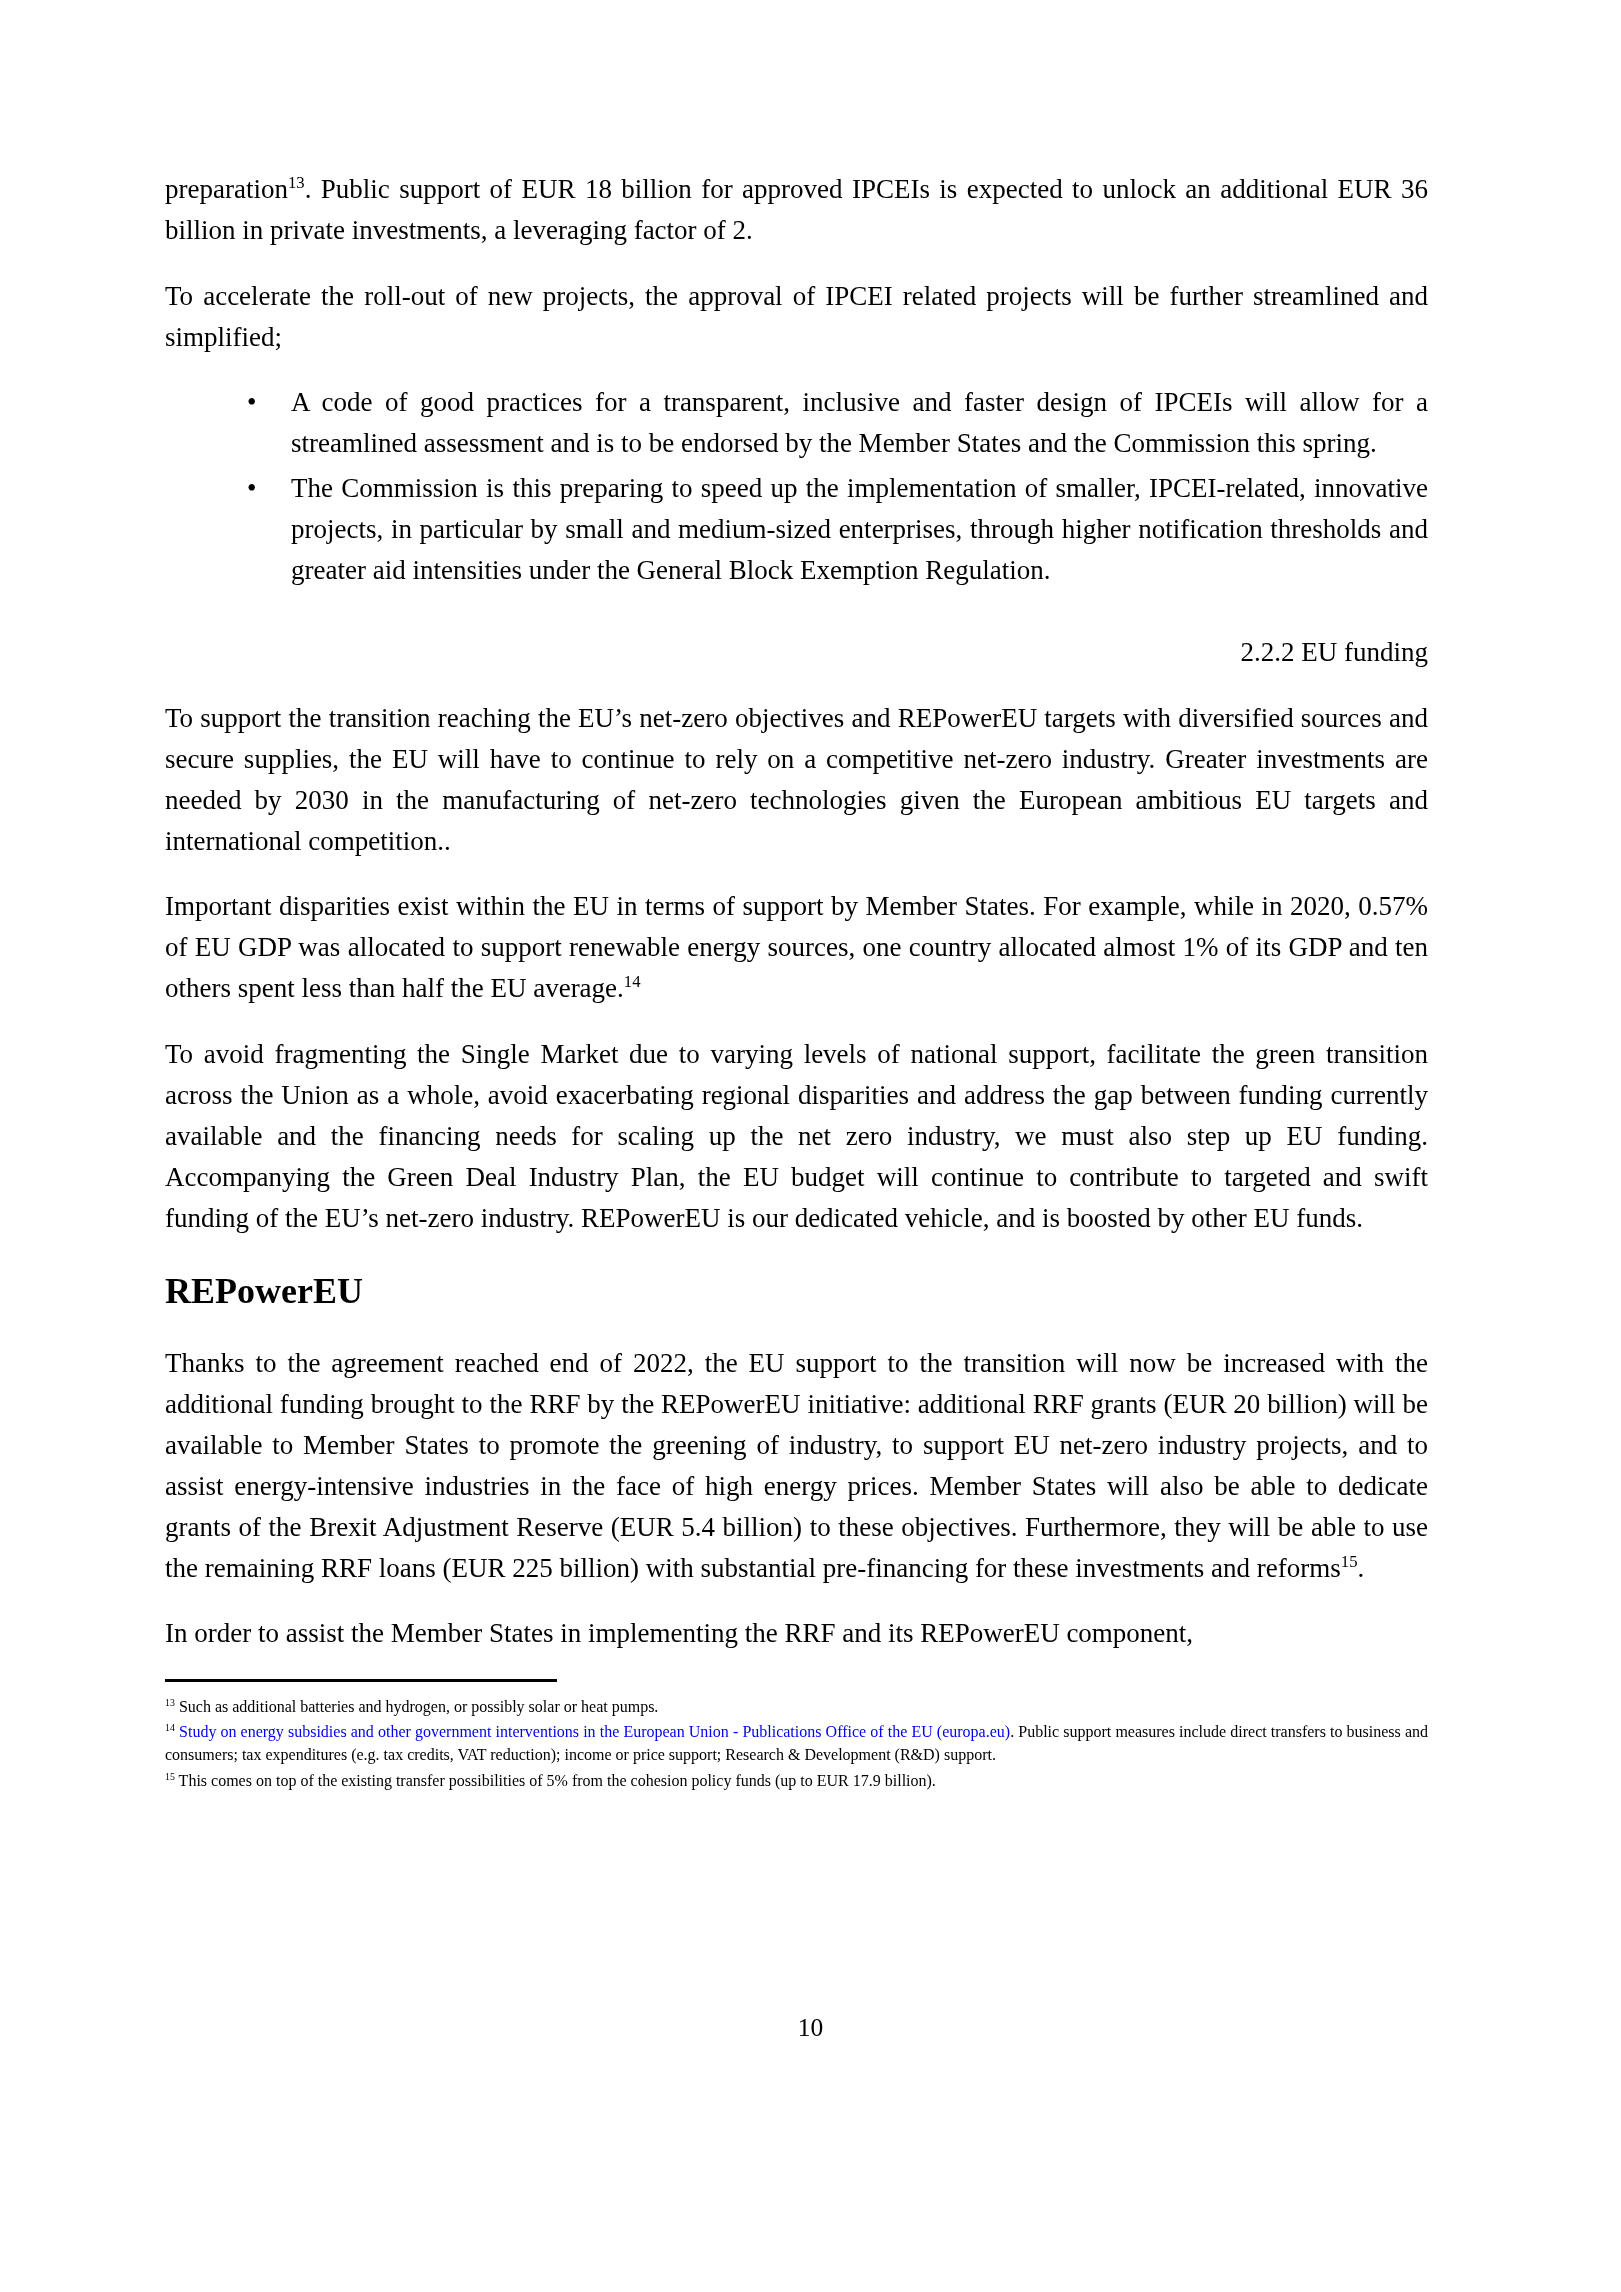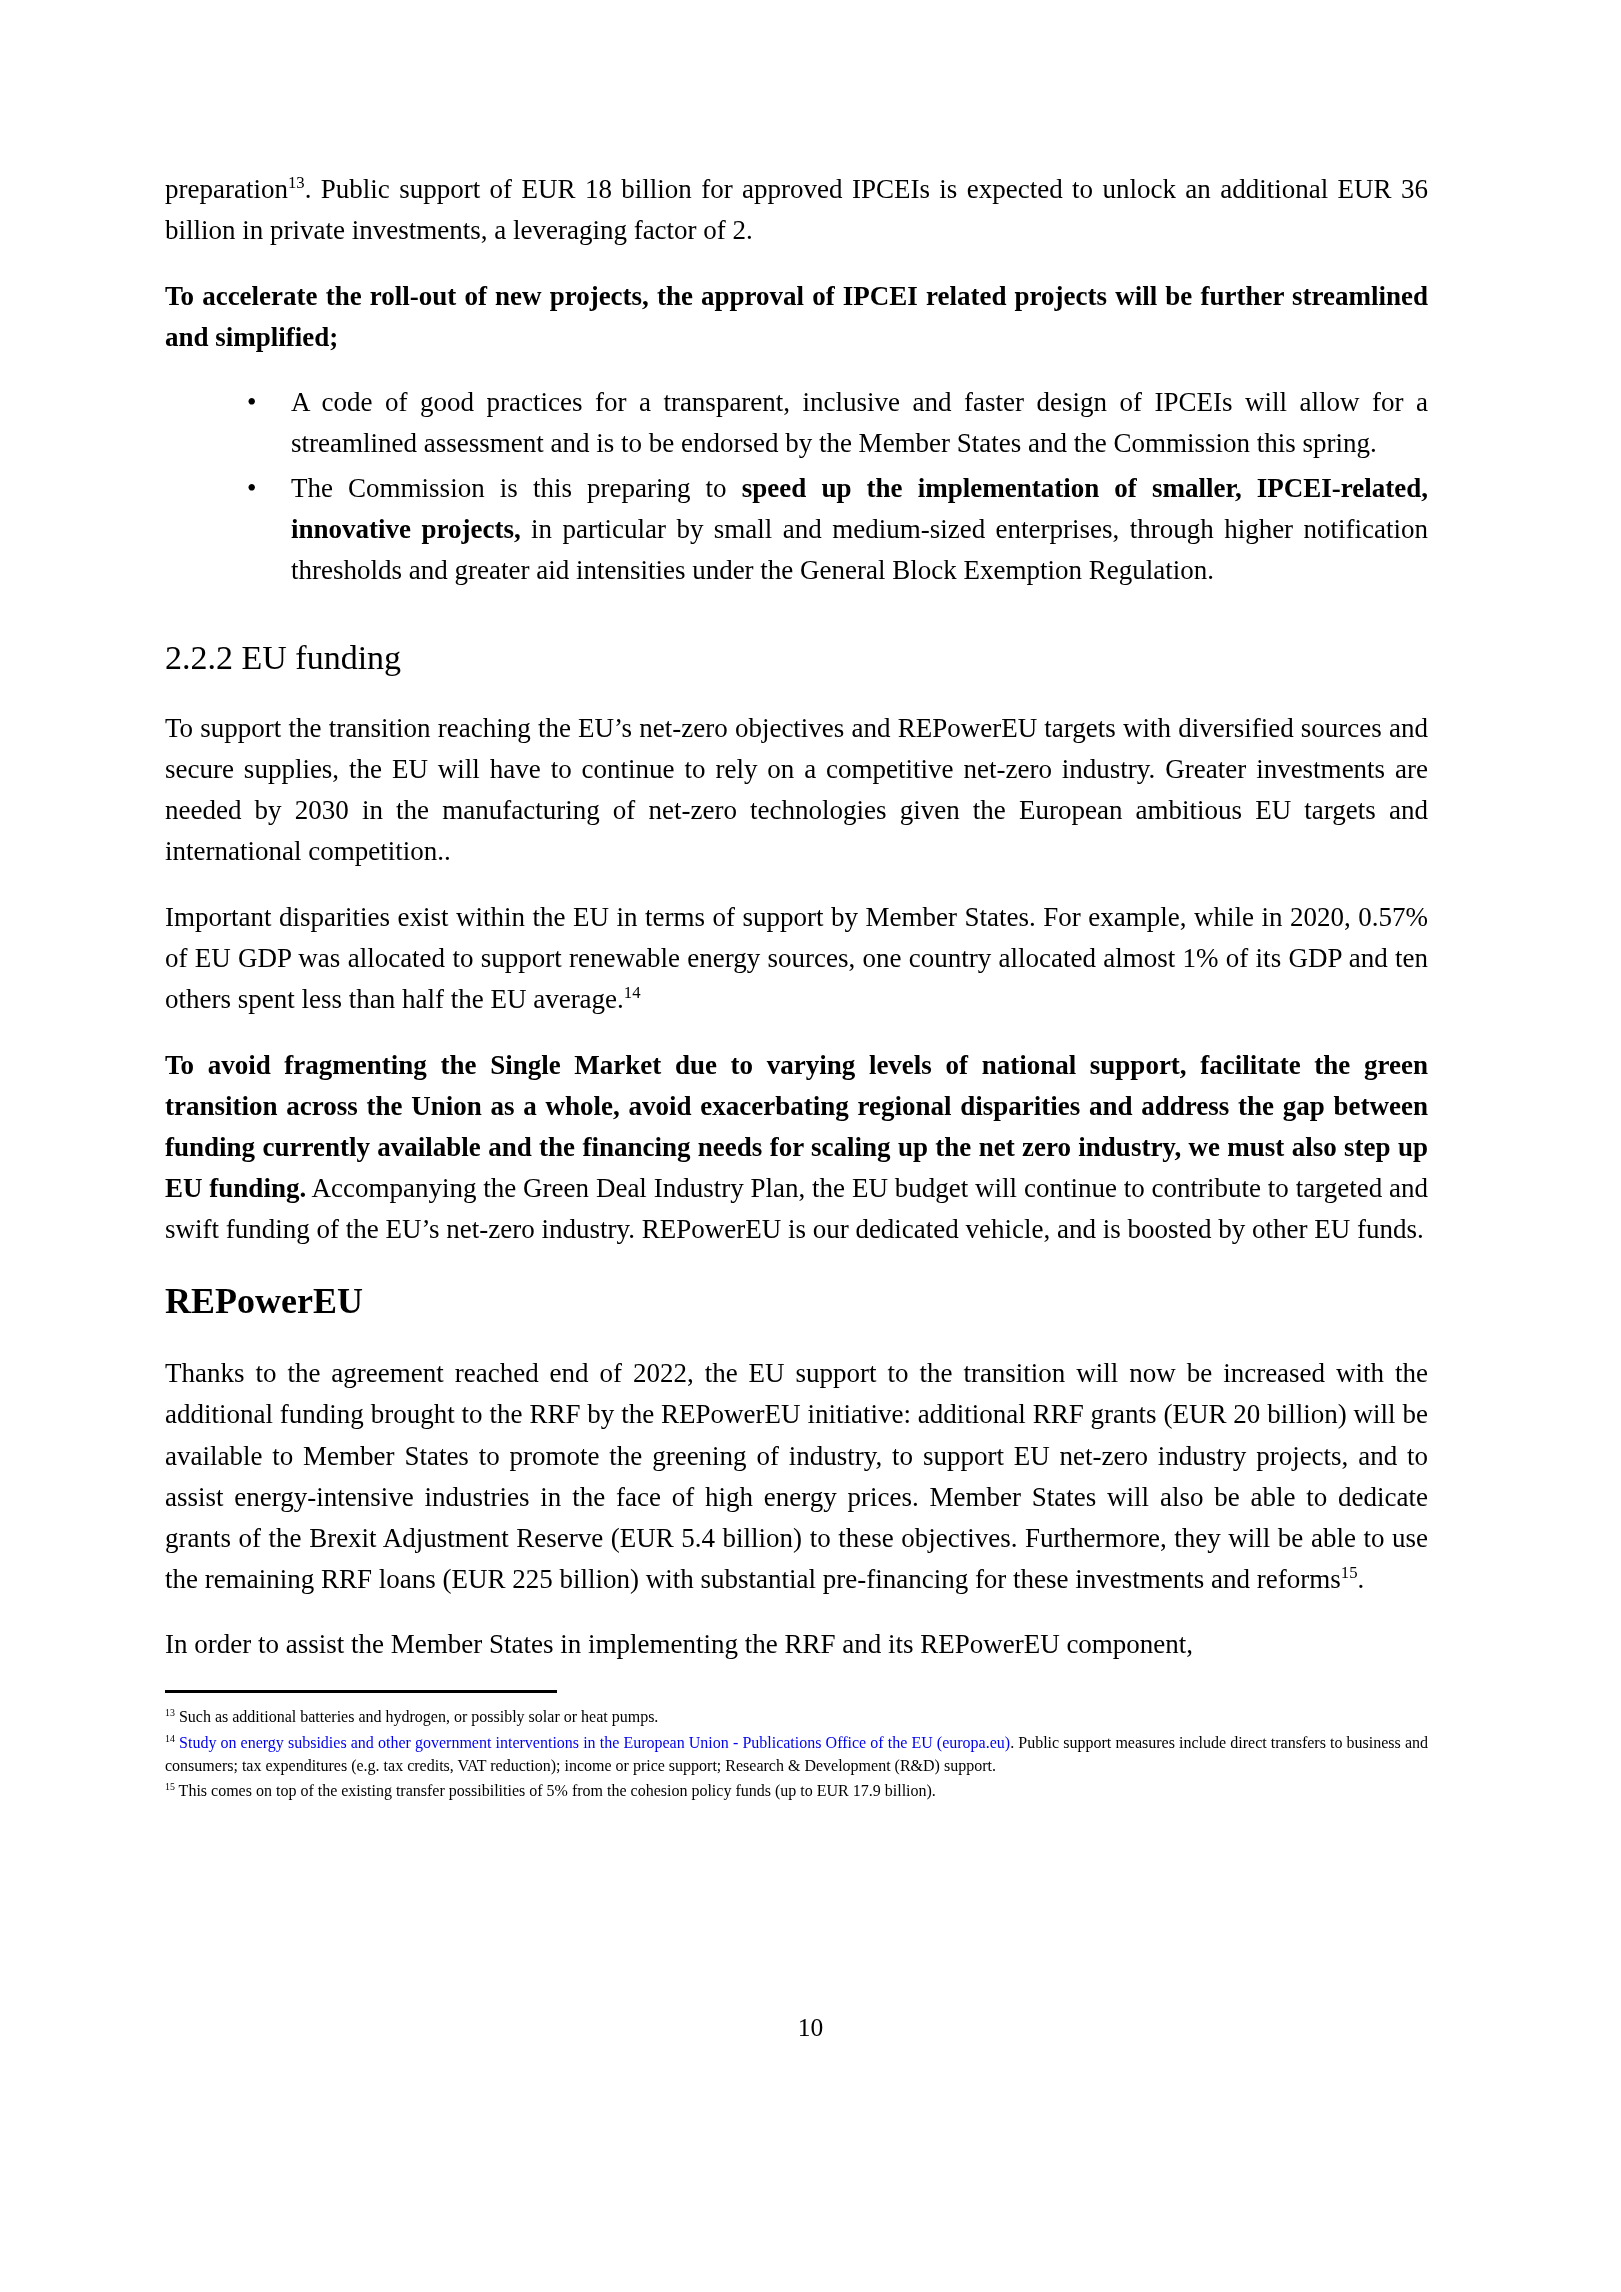--- a/index.html
+++ b/index.html
@@ -13,21 +13,21 @@
     font-family: "Liberation Serif", "DejaVu Serif", serif;
     color: #000000;
     overflow: hidden;
   }
   .body-text {
     font-size: 27px;
     line-height: 1.52;
     text-align: justify;
   }
   .para { margin: 0 0 24.5px 0; }
-  .bold { font-weight: bold; }
+  .bold { font-weight: normal; }
   sup {
     font-size: 0.62em;
     line-height: 0;
     vertical-align: super;
   }
   ul.bullets {
     list-style: none;
     margin: 0 0 21.6px 0;
     padding: 0;
   }
@@ -35,24 +35,24 @@
     position: relative;
     padding-left: 126px;
     margin: 0 0 3.9px 0;
   }
   ul.bullets li .bullet-marker {
     position: absolute;
     left: 82px;
     top: 0;
   }
   h2.section-heading {
-    font-size: 34px;
+    font-size: 27px;
     font-weight: normal;
     margin: 41px 0 24.5px 0;
-    text-align: left;
+    text-align: right;
   }
   h3.sub-heading {
     font-size: 36px;
     font-weight: bold;
     margin: 0 0 24.5px 0;
     text-align: left;
   }
   .footnote-separator {
     width: 392px;
     height: 0;

